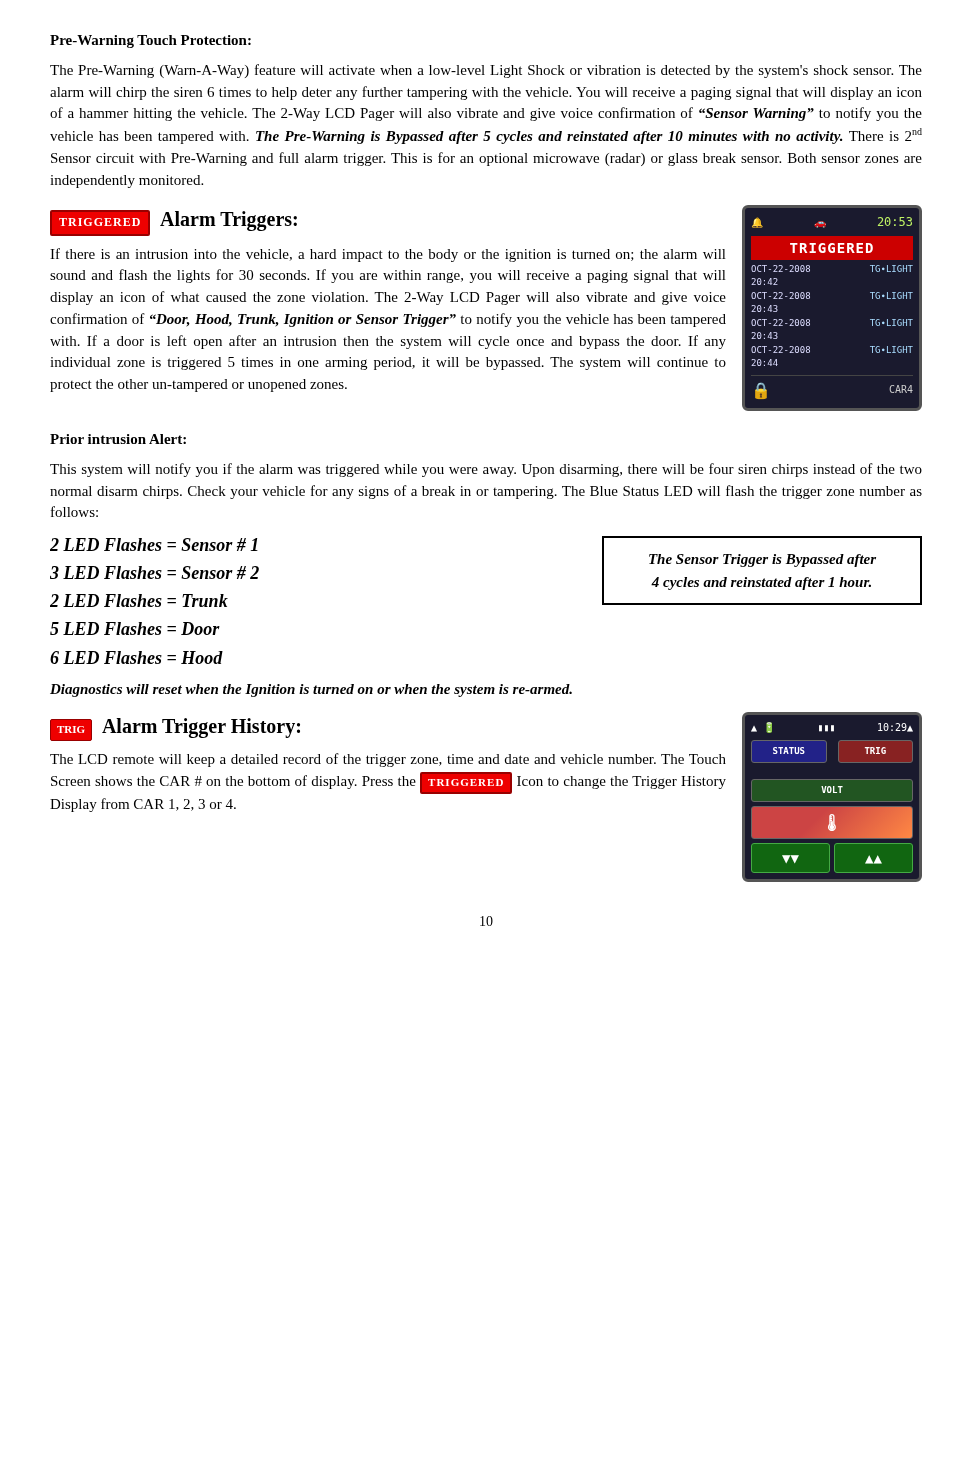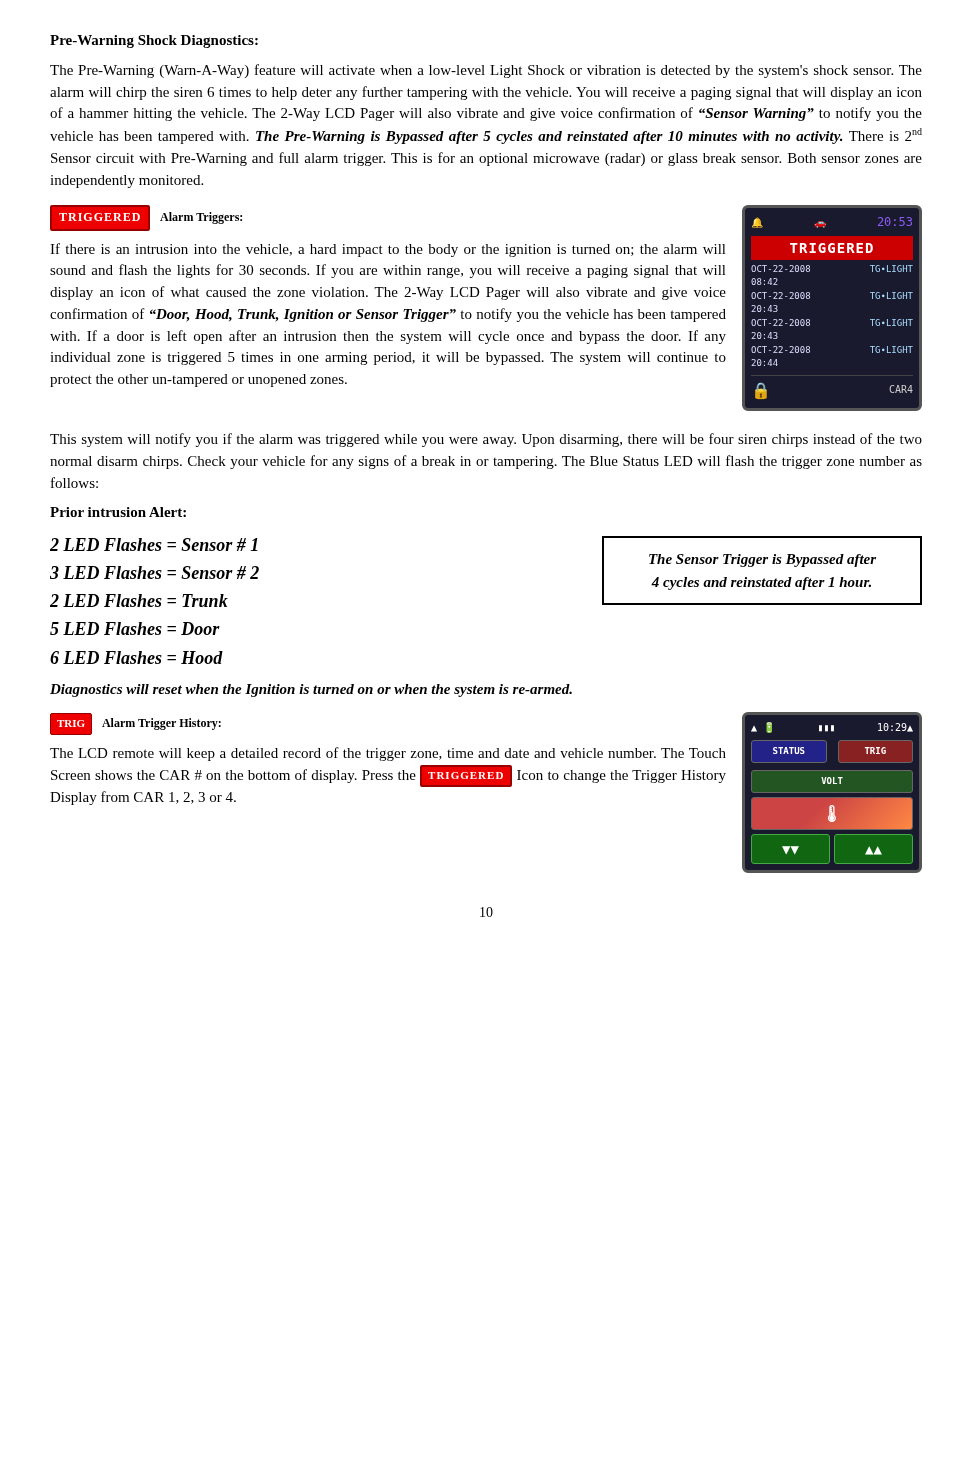--- a/index.html
+++ b/index.html
@@ -58,21 +58,21 @@
       font-size: 10px;
     }
     .lcd-top-bar {
       display: flex;
       justify-content: space-between;
       align-items: center;
       margin-bottom: 4px;
     }
     .lcd-time {
       font-size: 12px;
-      color: #8b5cf6;
+      color: #bef264;
     }
     .lcd-triggered-banner {
       background: #c00;
       color: #fff;
       font-weight: bold;
       font-size: 14px;
       text-align: center;
       padding: 2px 0;
       letter-spacing: 1px;
       margin-bottom: 3px;
@@ -162,21 +162,21 @@
     }
     .lcd2-top {
       display: flex;
       justify-content: space-between;
       margin-bottom: 4px;
       font-size: 10px;
     }
     .lcd2-buttons-row1 {
       display: flex;
       gap: 11px;
-      margin-bottom: 7px;
+      margin-bottom: 16px;
     }
     .lcd2-btn {
       flex: 1;
       background: #333;
       border: 1px solid #666;
       border-radius: 3px;
       color: #fff;
       font-size: 9px;
       text-align: center;
       padding: 4px 2px;
@@ -231,21 +231,21 @@
       font-weight: bold;
       font-size: 11px;
       padding: 2px 6px;
       border: 1px solid #900;
       border-radius: 2px;
       vertical-align: middle;
       margin-right: 6px;
     }
 
     .section-heading {
-      font-size: 12px;
+      font-size: 20px;
       font-weight: bold;
       margin-bottom: 2px;
     }
 
     .page-number {
       text-align: center;
       margin-top: 30px;
       font-size: 14px;
     }
 
@@ -258,40 +258,40 @@
 
     .clearfix::after { content: ''; display: table; clear: both; }
   </style>
 </head>
 <body>
 
 <div class="page-content">
 
   <div class="pre-warning-section">
     <p>
-      <span class="bold">Pre-Warning Shock Diagnostics:</span>
+      <span class="bold">Pre-Warning Touch Protection:</span>
     </p>
     <p>
       <span>The  Pre-Warning  (Warn-A-Way)  feature  will  activate  when  a  low-level  Light  Shock  or vibration is detected by the system's shock sensor. The alarm will chirp the siren 6 times to help deter any further tampering with the vehicle. You will receive a paging signal that will display an icon of a hammer hitting the vehicle. The 2-Way LCD Pager will also vibrate and give voice confirmation of </span><span class="bold-italic">“Sensor Warning”</span><span> to notify you the vehicle has been tampered with. </span><span class="bold-italic">The Pre-Warning is Bypassed after 5 cycles and reinstated after 10 minutes with no activity.</span><span> There is 2</span><sup>nd</sup><span> Sensor circuit with Pre-Warning and full alarm trigger. This is for an optional microwave (radar) or glass break sensor. Both sensor zones are independently monitored.</span>
     </p>
   </div>
 
   <div class="alarm-triggers-section clearfix">
 
     <div class="alarm-triggers-img">
       <div class="lcd-screen">
         <div class="lcd-top-bar">
           <span>🔔</span>
           <span>🚗</span>
           <span class="lcd-time">20:53</span>
         </div>
         <div class="lcd-triggered-banner">TRIGGERED</div>
         <div>
           <div class="lcd-log-entry">
-              <span>OCT-22-2008 08:42</span>
+              <span>OCT-22-2008 20:42</span>
               <span class="lcd-log-right">TG∙LIGHT</span>
             </div>
           <div class="lcd-log-entry">
               <span>OCT-22-2008 20:43</span>
               <span class="lcd-log-right">TG∙LIGHT</span>
             </div>
           <div class="lcd-log-entry">
               <span>OCT-22-2008 20:43</span>
               <span class="lcd-log-right">TG∙LIGHT</span>
             </div>
@@ -311,24 +311,24 @@
       <span class="triggered-badge">TRIGGERED</span>
       <span class="bold section-heading">Alarm Triggers:</span>
     </p>
     <p>
       <span>If there is an intrusion into the vehicle, a hard impact to the body or the ignition is turned on; the alarm will sound and flash the lights for 30 seconds. If you are within range, you will receive a paging signal that will display an icon of what caused the zone violation. The 2-Way LCD Pager will also vibrate and give voice confirmation of </span><span class="bold-italic">“Door, Hood, Trunk, Ignition or Sensor Trigger”</span><span> to notify you the vehicle has been tampered with. If a door is left open after an intrusion then the system will cycle once and bypass the door. If any individual zone is triggered 5 times in one arming period, it will be bypassed. The system will continue to protect the other un-tampered or unopened zones.</span>
     </p>
   </div>
 
   <div class="prior-intrusion-section">
     <p>
+      <span class="bold">Prior intrusion Alert:</span>
+    </p>
+    <p>
       <span>This system will notify you if the alarm was triggered while you were away. Upon disarming, there will be four siren chirps instead of the two normal disarm chirps. Check your vehicle for any signs of a break in or tampering. The Blue Status LED will flash the trigger zone number as follows:</span>
-    </p>
-    <p>
-      <span class="bold">Prior intrusion Alert:</span>
     </p>
 
     <div style="overflow:hidden; margin-top:6px;">
 
       <div class="sensor-trigger-box">
         <span>The Sensor Trigger is Bypassed after</span><br>
         <span>4 cycles and reinstated after 1 hour.</span>
       </div>
 
       <ul class="led-list">

